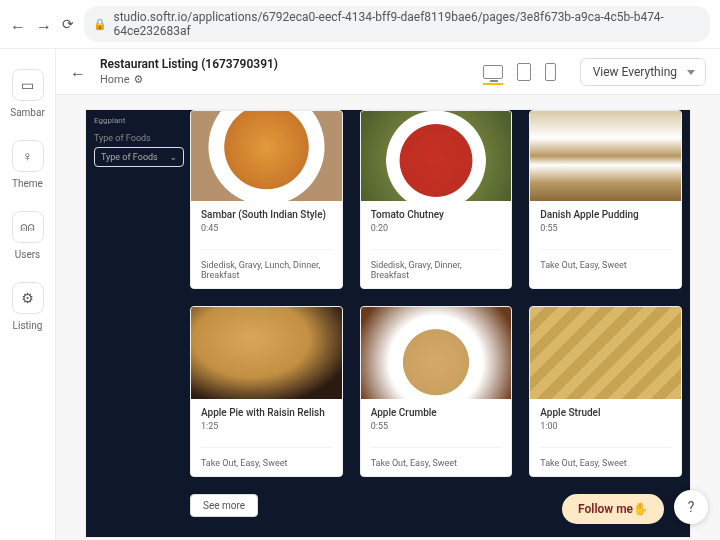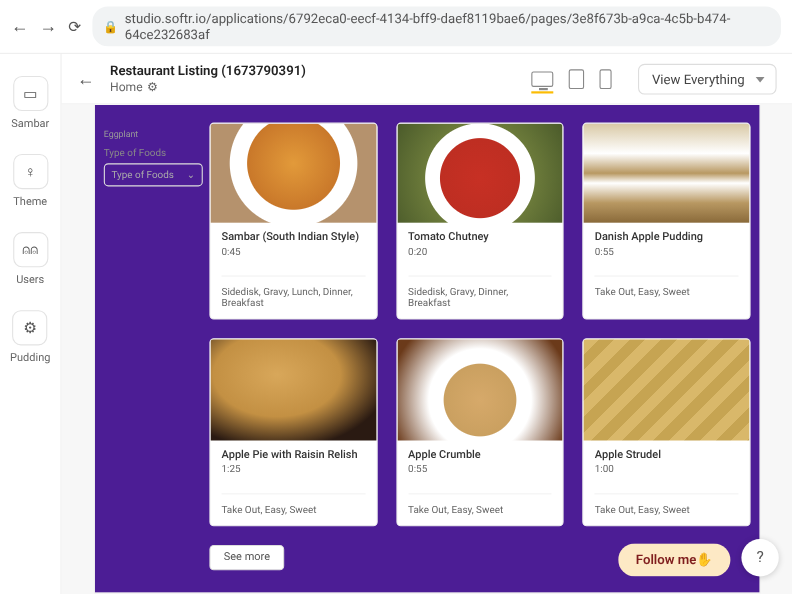--- a/index.html
+++ b/index.html
@@ -23,21 +23,21 @@
 .device-icons { display: flex; gap: 14px; align-items: center; }
 .dev-ic { width: 16px; height: 20px; border: 1.5px solid #888; border-radius: 2px; cursor: pointer; position: relative; }
 .dev-ic.desktop { width: 20px; height: 14px; border-radius: 2px; }
 .dev-ic.desktop::after { content: ""; position: absolute; bottom: -4px; left: 6px; width: 8px; height: 2px; background: #888; }
 .dev-ic.tablet { width: 14px; height: 18px; }
 .dev-ic.mobile { width: 11px; height: 18px; }
 .dev-active { border-bottom: 2px solid #fbbc04; padding-bottom: 4px; margin-bottom: -6px; }
 .view-dd { border: 1px solid #ddd; border-radius: 6px; padding: 6px 28px 6px 12px; font-size: 12px; color: #444; position: relative; cursor: pointer; margin-left: 14px; }
 .view-dd::after { content: ""; position: absolute; right: 10px; top: 11px; border-left: 4px solid transparent; border-right: 4px solid transparent; border-top: 5px solid #888; }
 .canvas-wrap { flex: 1; background: #f7f7f7; padding: 0 30px 20px; overflow: auto; }
-.canvas { background: #4c1d95; max-width: 640px; margin: 0 auto; display: flex; padding: 16px 8px 20px; box-shadow: 0 0 0 1px #eee; }
+.canvas { background: #0f172a; max-width: 640px; margin: 15px auto; display: flex; padding: 0 8px 20px; box-shadow: 0 0 0 1px #eee; }
 .filters { width: 90px; padding-top: 6px; font-size: 9px; color: #888; }
 .filters .lbl { margin-bottom: 4px; }
 .filters .chip { font-size: 8px; color: #999; margin-bottom: 8px; }
 .type-dd { border: 1px solid #ddd; border-radius: 4px; padding: 4px 6px; font-size: 9px; color: #aaa; display: flex; justify-content: space-between; align-items: center; cursor: pointer; }
 .grid { flex: 1; display: grid; grid-template-columns: repeat(3, 1fr); gap: 17px; padding-left: 6px; }
 .card { border: 1px solid #eee; border-radius: 4px; overflow: hidden; background: #fff; }
 .card-img { width: 100%; height: 92px; display: block; }
 .card-body { padding: 8px 10px; }
 .card-title { font-size: 10px; color: #333; font-weight: 500; }
 .card-time { font-size: 9px; color: #666; margin-top: 3px; }
@@ -78,21 +78,21 @@
     <div class="rail-item">
       <div class="rail-icon">♀</div>
       <span>Theme</span>
     </div>
     <div class="rail-item">
       <div class="rail-icon" style="font-size:12px;">⍝⍝</div>
       <span>Users</span>
     </div>
     <div class="rail-item">
       <div class="rail-icon">⚙</div>
-      <span>Pudding</span>
+      <span>Listing</span>
     </div>
   </div>
 
   <div class="main">
     <div class="topbar">
       <span class="back-btn">←</span>
       <div class="title-block">
         <div class="t1">Restaurant Listing (1673790391)</div>
         <div class="t2">
           <span>Home</span>

